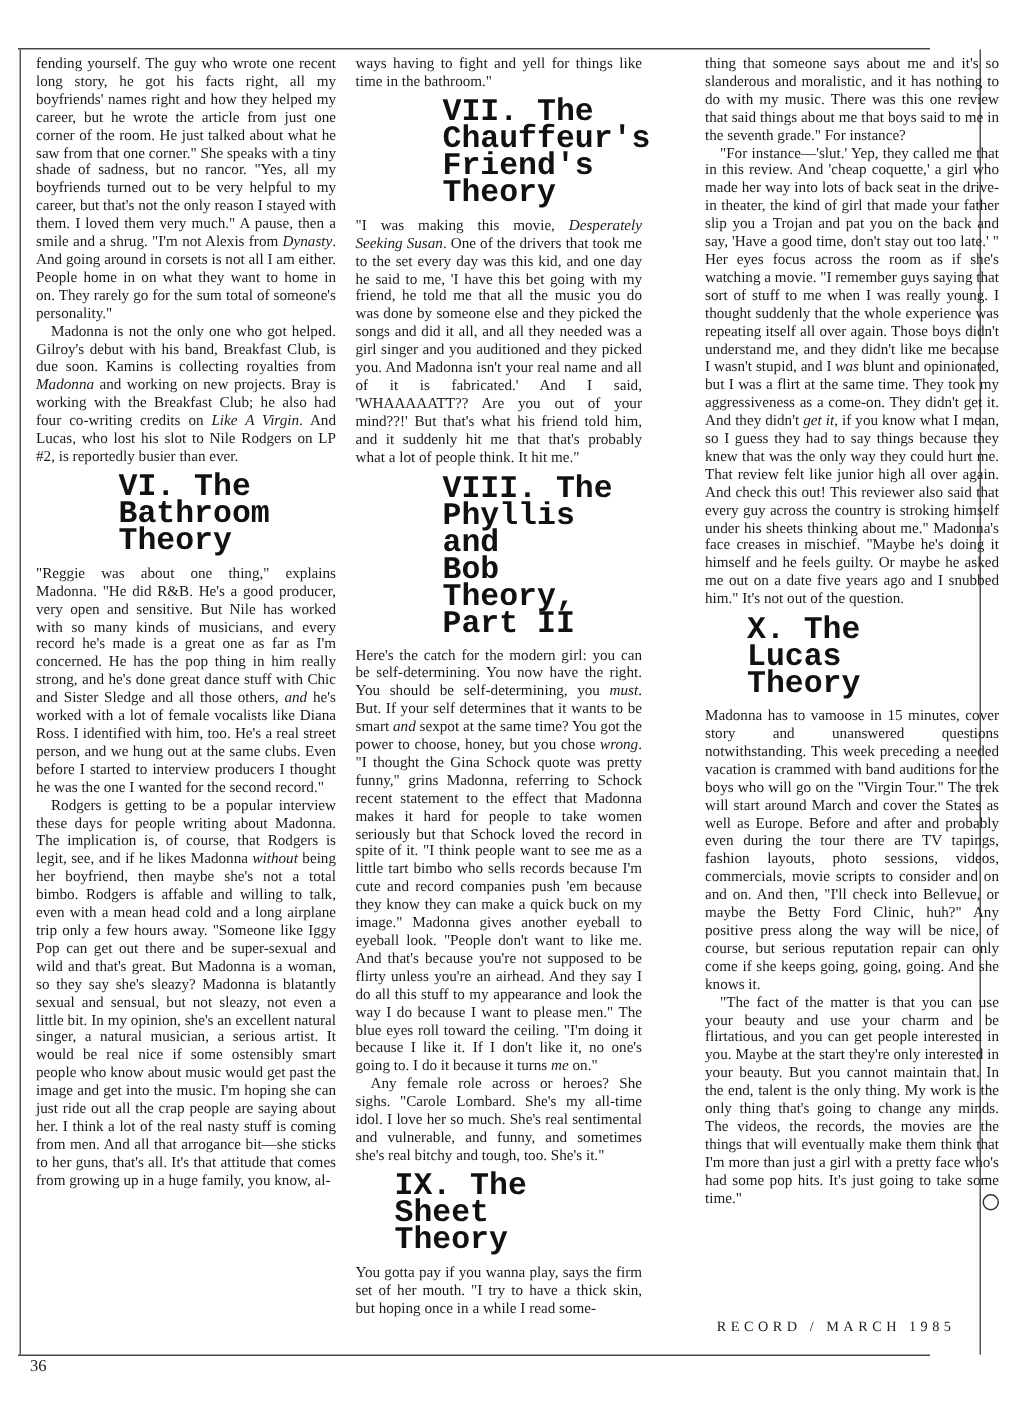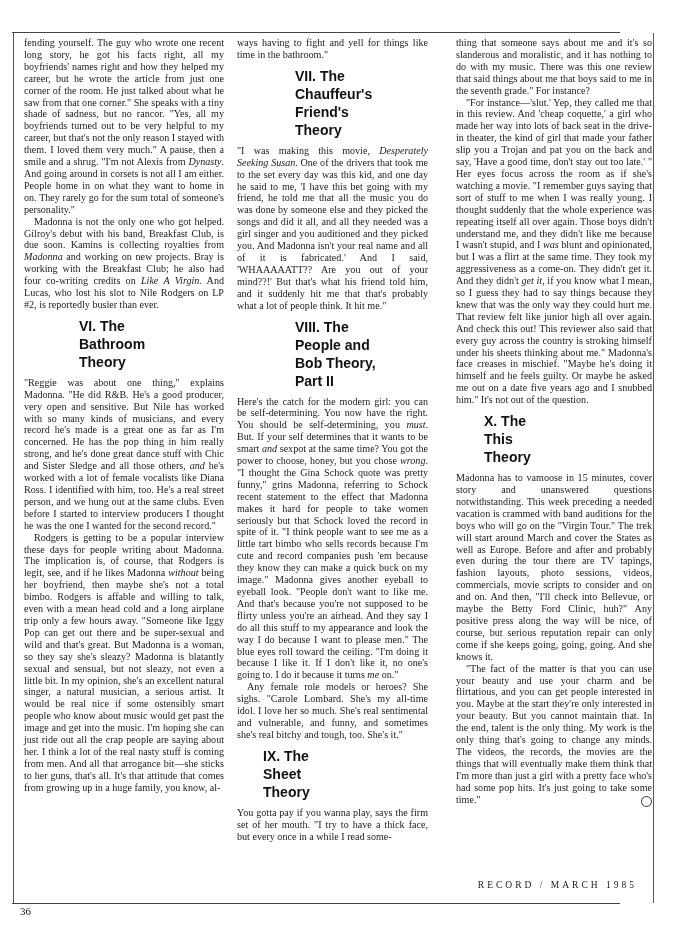--- a/index.html
+++ b/index.html
@@ -7,26 +7,26 @@
          font-family: "Liberation Serif", "DejaVu Serif", serif; color: #1a1a1a; }
   .page { position: absolute; left: 0; top: 0; width: 685px; height: 674px; }
   .rule-top { position: absolute; left: 12px; top: 32px; width: 608px; height: 1px; background: #444; }
   .rule-bottom { position: absolute; left: 12px; top: 903px; width: 608px; height: 1px; background: #444; }
   .col { position: absolute; top: 37px; font-size: 10.1px; line-height: 11.9px;
          text-align: justify; hyphens: manual; }
   .col p { margin: 0; }
   .col p.indent { text-indent: 10px; }
   #col1 { left: 24px; width: 200px; }
   #col2 { left: 237px; width: 191px; }
-  #col3 { left: 456px; width: 196px; }
+  #col3 { left: 470px; width: 196px; }
   .vrule { position: absolute; width: 1px; background: #555; }
   #vr1 { left: 13px; top: 33px; height: 870px; }
   #vr3 { left: 653px; top: 33px; height: 870px; }
-  .heading { font-family: Liberation Sans, sans-serif; font-weight: bold;
-             font-size: 14px; line-height: 18px; margin: 6px 0 6px 55px; color: #111; }
+  .heading { font-family: Liberation Mono, monospace; font-weight: bold;
+             font-size: 21px; line-height: 18px; margin: 6px 0 6px 55px; color: #111; }
   .heading span { display: block; }
   em { font-style: italic; }
   .end-mark { display: inline-block; width: 9px; height: 9px; border: 1px solid #333;
               border-radius: 50%; float: right; margin-top: 2px; }
   .folio { position: absolute; left: 20px; top: 905px; font-size: 11px; }
   .footer { position: absolute; right: 48px; top: 880px; font-size: 9.5px; letter-spacing: 3px; }
 </style>
 </head>
 <body>
 
@@ -51,40 +51,40 @@
     <p>ways having to fight and yell for things like time in the bathroom."</p>
     <div class="heading" style="margin-left:58px">
       <span>VII. The</span>
       <span>Chauffeur's</span>
       <span>Friend's</span>
       <span>Theory</span>
     </div>
     <p><span>"I was making this movie, </span><em>Desperately Seeking Susan</em><span>. One of the drivers that took me to the set every day was this kid, and one day he said to me, 'I have this bet going with my friend, he told me that all the music you do was done by someone else and they picked the songs and did it all, and all they needed was a girl singer and you auditioned and they picked you. And Madonna isn't your real name and all of it is fabricated.' And I said, 'WHAAAAATT?? Are you out of your mind??!' But that's what his friend told him, and it suddenly hit me that that's probably what a lot of people think. It hit me."</span></p>
     <div class="heading" style="margin-left:58px">
       <span>VIII. The</span>
-      <span>People and</span>
+      <span>Phyllis and</span>
       <span>Bob Theory,</span>
       <span>Part II</span>
     </div>
     <p><span>Here's the catch for the modern girl: you can be self-determining. You now have the right. You should be self-determining, you </span><em>must</em><span>. But. If your self determines that it wants to be smart </span><em>and</em><span> sexpot at the same time? You got the power to choose, honey, but you chose </span><em>wrong</em><span>. "I thought the Gina Schock quote was pretty funny," grins Madonna, referring to Schock recent statement to the effect that Madonna makes it hard for people to take women seriously but that Schock loved the record in spite of it. "I think people want to see me as a little tart bimbo who sells records because I'm cute and record companies push 'em because they know they can make a quick buck on my image." Madonna gives another eyeball to eyeball look. "People don't want to like me. And that's because you're not supposed to be flirty unless you're an airhead. And they say I do all this stuff to my appearance and look the way I do because I want to please men." The blue eyes roll toward the ceiling. "I'm doing it because I like it. If I don't like it, no one's going to. I do it because it turns </span><em>me</em><span> on."</span></p>
-    <p class="indent">Any female role models or heroes? She sighs. "Carole Lombard. She's my all-time idol. I love her so much. She's real sentimental and vulnerable, and funny, and sometimes she's real bitchy and tough, too. She's it."</p>
+    <p class="indent">Any female role across or heroes? She sighs. "Carole Lombard. She's my all-time idol. I love her so much. She's real sentimental and vulnerable, and funny, and sometimes she's real bitchy and tough, too. She's it."</p>
     <div class="heading" style="margin-left:26px">
       <span>IX. The</span>
       <span>Sheet</span>
       <span>Theory</span>
     </div>
-    <p>You gotta pay if you wanna play, says the firm set of her mouth. "I try to have a thick face, but every once in a while I read some-</p>
+    <p>You gotta pay if you wanna play, says the firm set of her mouth. "I try to have a thick skin, but hoping once in a while I read some-</p>
   </div>
 
   <div class="col" id="col3">
     <p>thing that someone says about me and it's so slanderous and moralistic, and it has nothing to do with my music. There was this one review that said things about me that boys said to me in the seventh grade." For instance?</p>
     <p class="indent"><span>"For instance—'slut.' Yep, they called me that in this review. And 'cheap coquette,' a girl who made her way into lots of back seat in the drive-in theater, the kind of girl that made your father slip you a Trojan and pat you on the back and say, 'Have a good time, don't stay out too late.' " Her eyes focus across the room as if she's watching a movie. "I remember guys saying that sort of stuff to me when I was really young. I thought suddenly that the whole experience was repeating itself all over again. Those boys didn't understand me, and they didn't like me because I wasn't stupid, and I </span><em>was</em><span> blunt and opinionated, but I was a flirt at the same time. They took my aggressiveness as a come-on. They didn't get it. And they didn't </span><em>get it</em><span>, if you know what I mean, so I guess they had to say things because they knew that was the only way they could hurt me. That review felt like junior high all over again. And check this out! This reviewer also said that every guy across the country is stroking himself under his sheets thinking about me." Madonna's face creases in mischief. "Maybe he's doing it himself and he feels guilty. Or maybe he asked me out on a date five years ago and I snubbed him." It's not out of the question.</span></p>
     <div class="heading" style="margin-left:28px">
       <span>X. The</span>
-      <span>This</span>
+      <span>Lucas</span>
       <span>Theory</span>
     </div>
     <p>Madonna has to vamoose in 15 minutes, cover story and unanswered questions notwithstanding. This week preceding a needed vacation is crammed with band auditions for the boys who will go on the "Virgin Tour." The trek will start around March and cover the States as well as Europe. Before and after and probably even during the tour there are TV tapings, fashion layouts, photo sessions, videos, commercials, movie scripts to consider and on and on. And then, "I'll check into Bellevue, or maybe the Betty Ford Clinic, huh?" Any positive press along the way will be nice, of course, but serious reputation repair can only come if she keeps going, going, going. And she knows it.</p>
     <p class="indent"><span>"The fact of the matter is that you can use your beauty and use your charm and be flirtatious, and you can get people interested in you. Maybe at the start they're only interested in your beauty. But you cannot maintain that. In the end, talent is the only thing. My work is the only thing that's going to change any minds. The videos, the records, the movies are the things that will eventually make them think that I'm more than just a girl with a pretty face who's had some pop hits. It's just going to take some time."</span><span class="end-mark"></span></p>
   </div>
 
   <div class="rule-bottom"></div>
   <div class="folio">36</div>
   <div class="footer">RECORD / MARCH 1985</div>
 </div>

